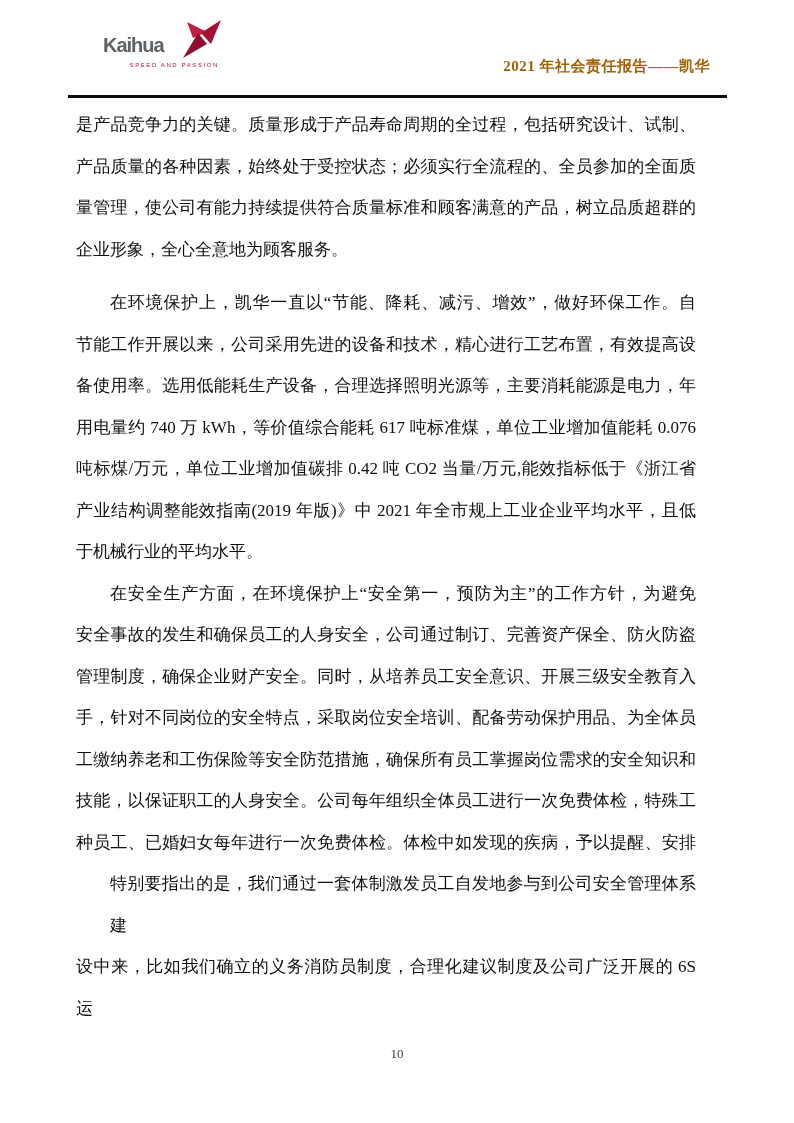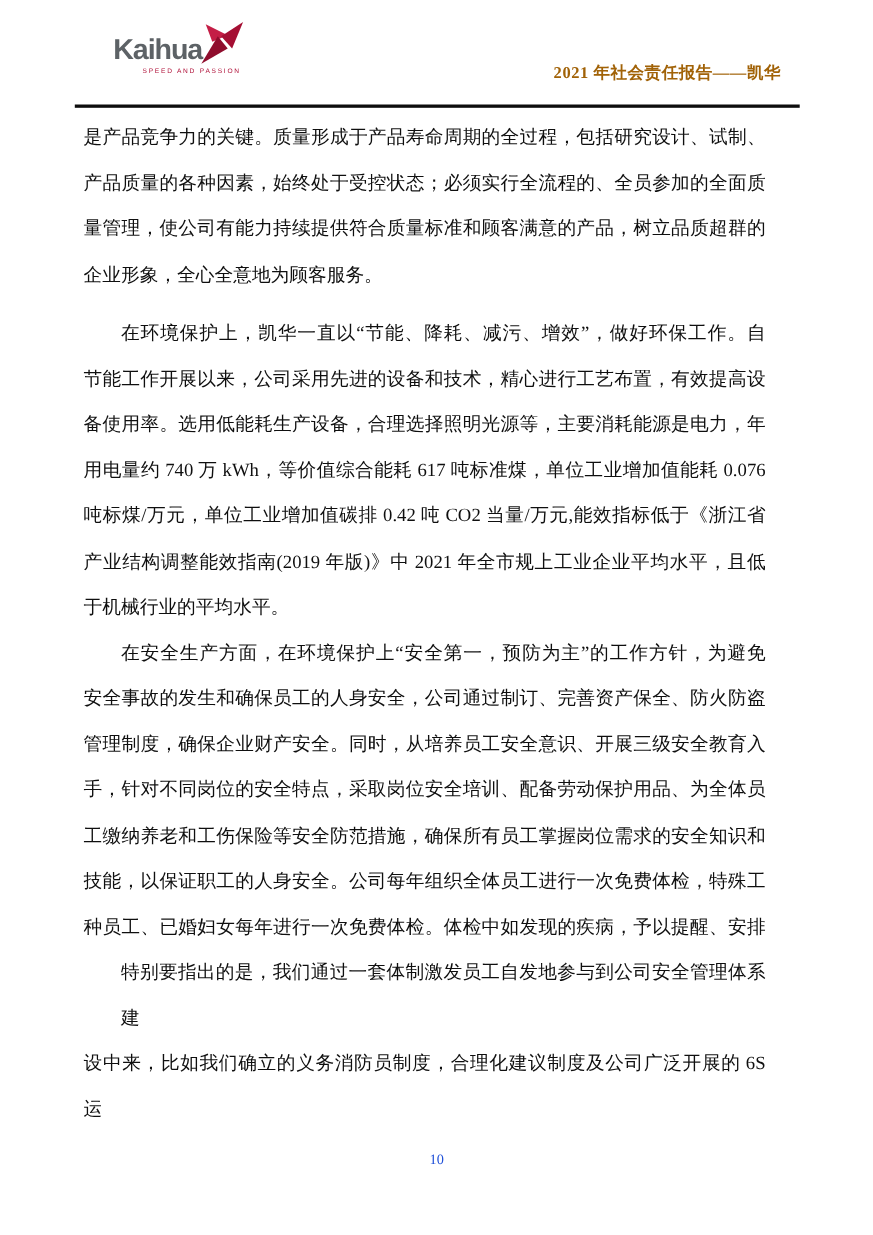--- a/index.html
+++ b/index.html
@@ -13,21 +13,21 @@
     overflow: hidden;
   }
 
   
   .logo {
     position: absolute; left: 103px; top: 26px; width: 120px;
     font-family: "Liberation Sans", sans-serif;
   }
   .logo-row { position: relative; height: 38px; }
   .brand {
-    font-weight: bold; font-size: 26px; line-height: 38px;
+    font-weight: bold; font-size: 20px; line-height: 38px;
     letter-spacing: -1px; color: #5d6266;
   }
   .bird { position: absolute; left: 76px; top: -6px; }
   .tagline {
     font-size: 6px; letter-spacing: 1.6px; color: #b0123a;
     text-align: right; padding-right: 4px; margin-top: -2px;
     white-space: nowrap;
   }
   .header-title {
     position: absolute; top: 57px; right: 84px;
@@ -51,21 +51,21 @@
     overflow: hidden;
     white-space: normal;
   }
   .line.last { text-align-last: left; }
   .line.indent { padding-left: 34px; }
   .paragraph:nth-child(2) { margin-top: 12px; }
 
   
   .page-footer {
     position: absolute; top: 1046px; left: 0; width: 100%;
-    text-align: center; font-size: 13px; color: #1d4ed8;
+    text-align: center; font-size: 13px; color: #404040;
   }
 </style>
 </head>
 <body>
 
 <div class="page">
 
   <div class="logo">
     <div class="logo-row">
       <span class="brand">Kaihua</span>

